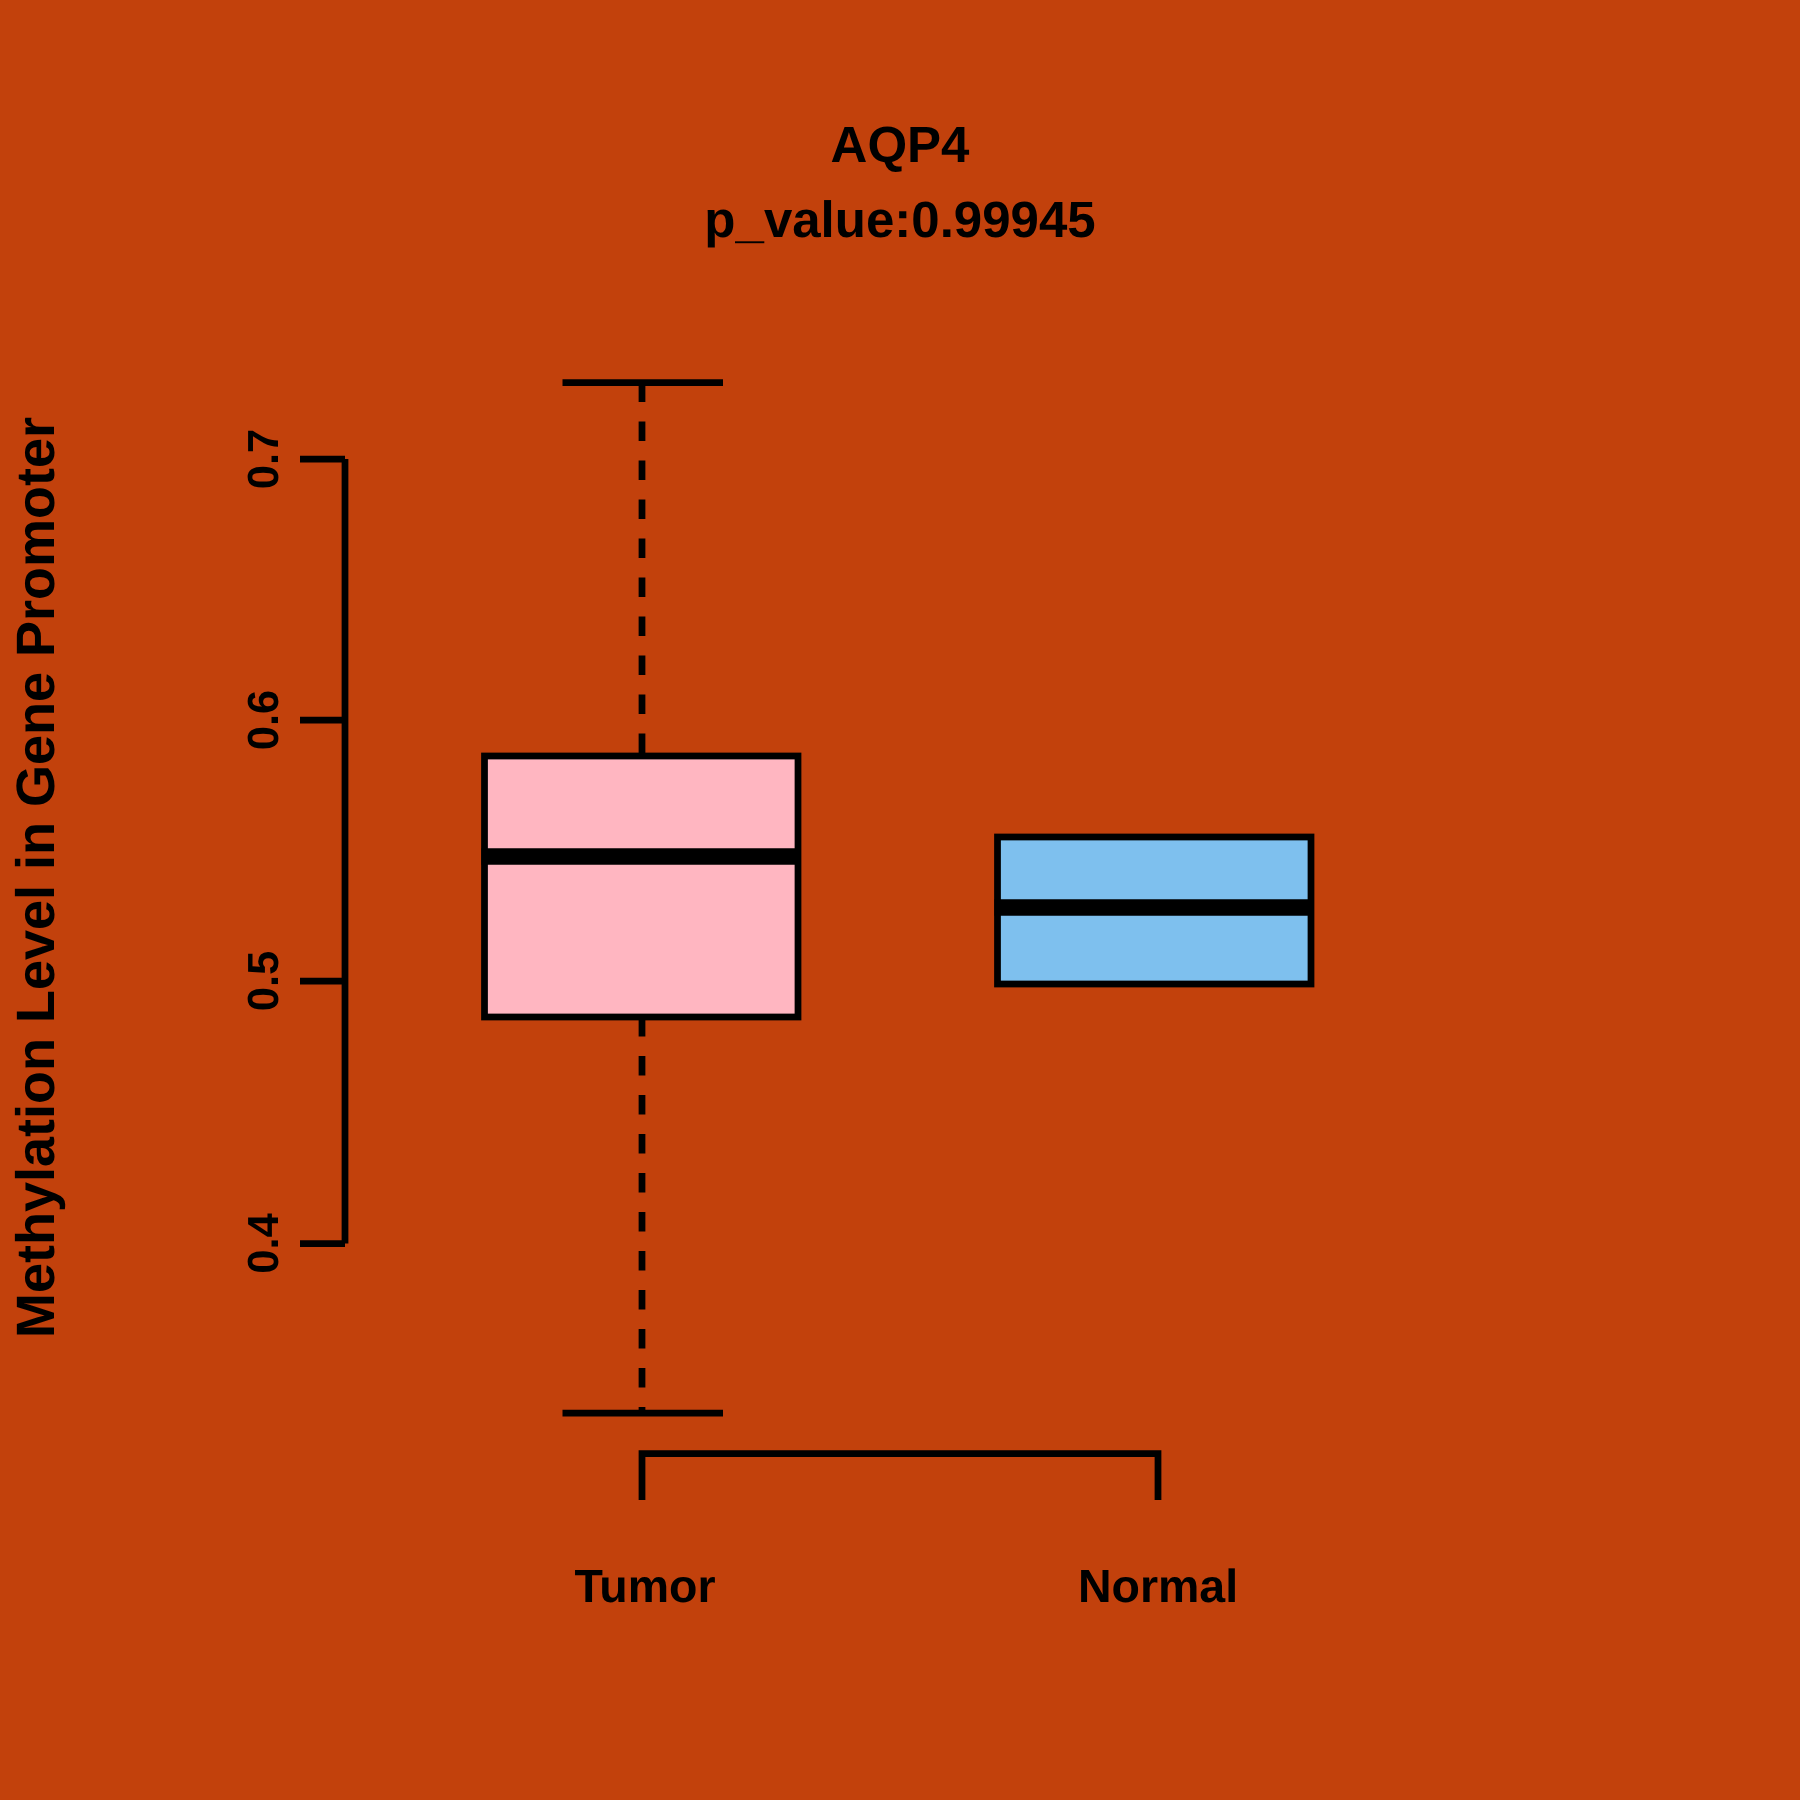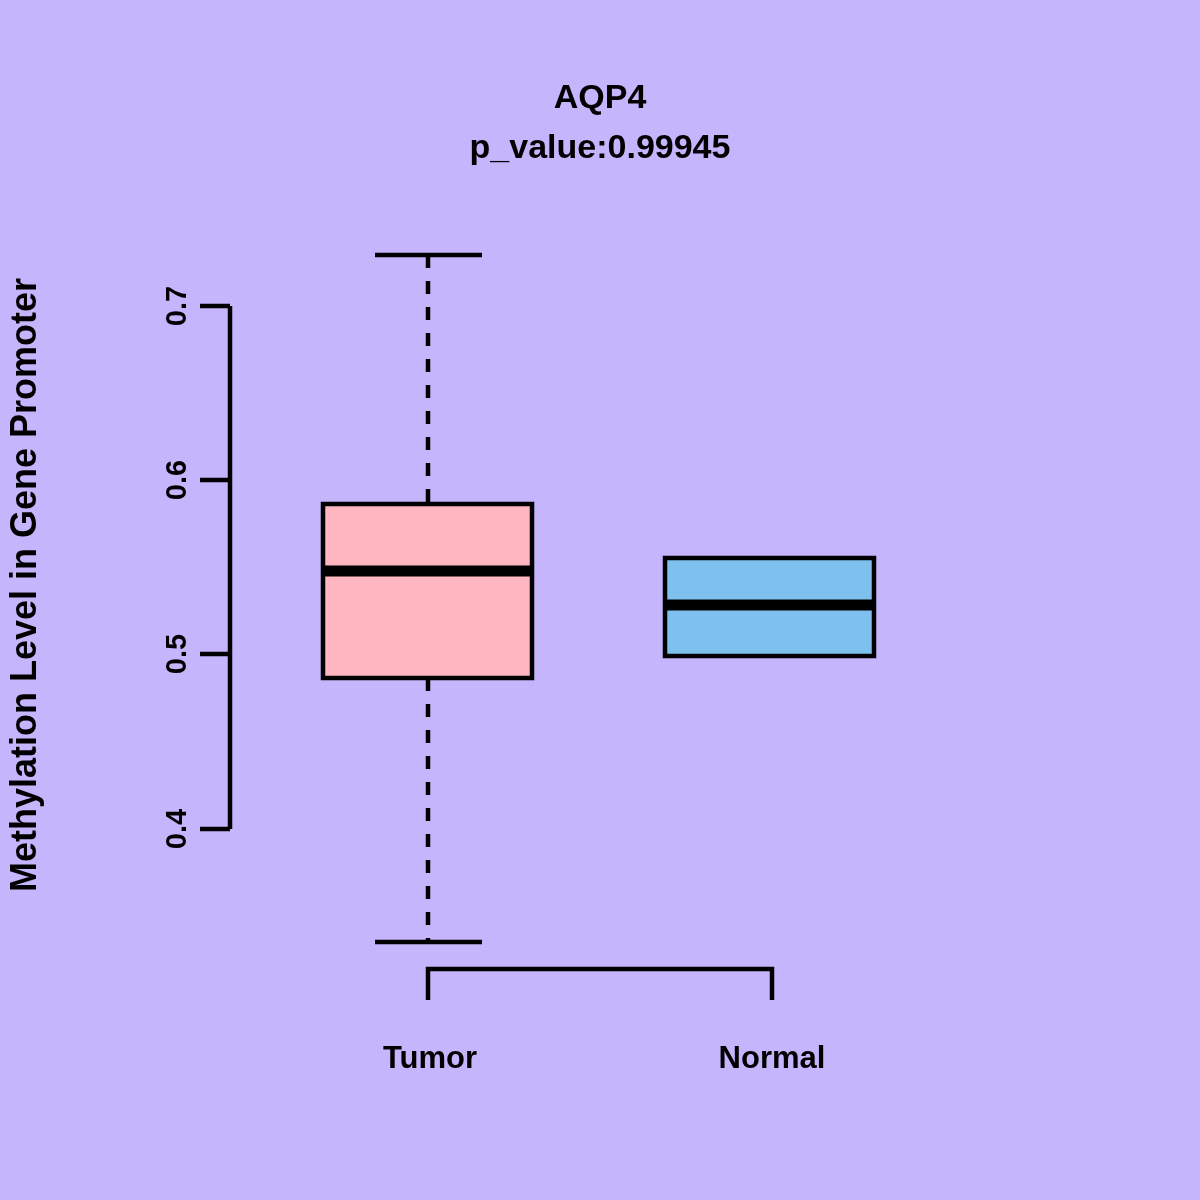--- a/index.html
+++ b/index.html
@@ -10,21 +10,21 @@
   body {
     width: 1200px;
     height: 1200px;
     overflow: hidden;
     font-family: "Liberation Sans", sans-serif;
   }
   #plot-root {
     position: relative;
     width: 1200px;
     height: 1200px;
-    background: #c4b5fd;
+    background: #c2410c;
   }
   svg.plot-svg {
     position: absolute;
     top: 0;
     left: 0;
     width: 1200px;
     height: 1200px;
     display: block;
   }
   .plot-title {

